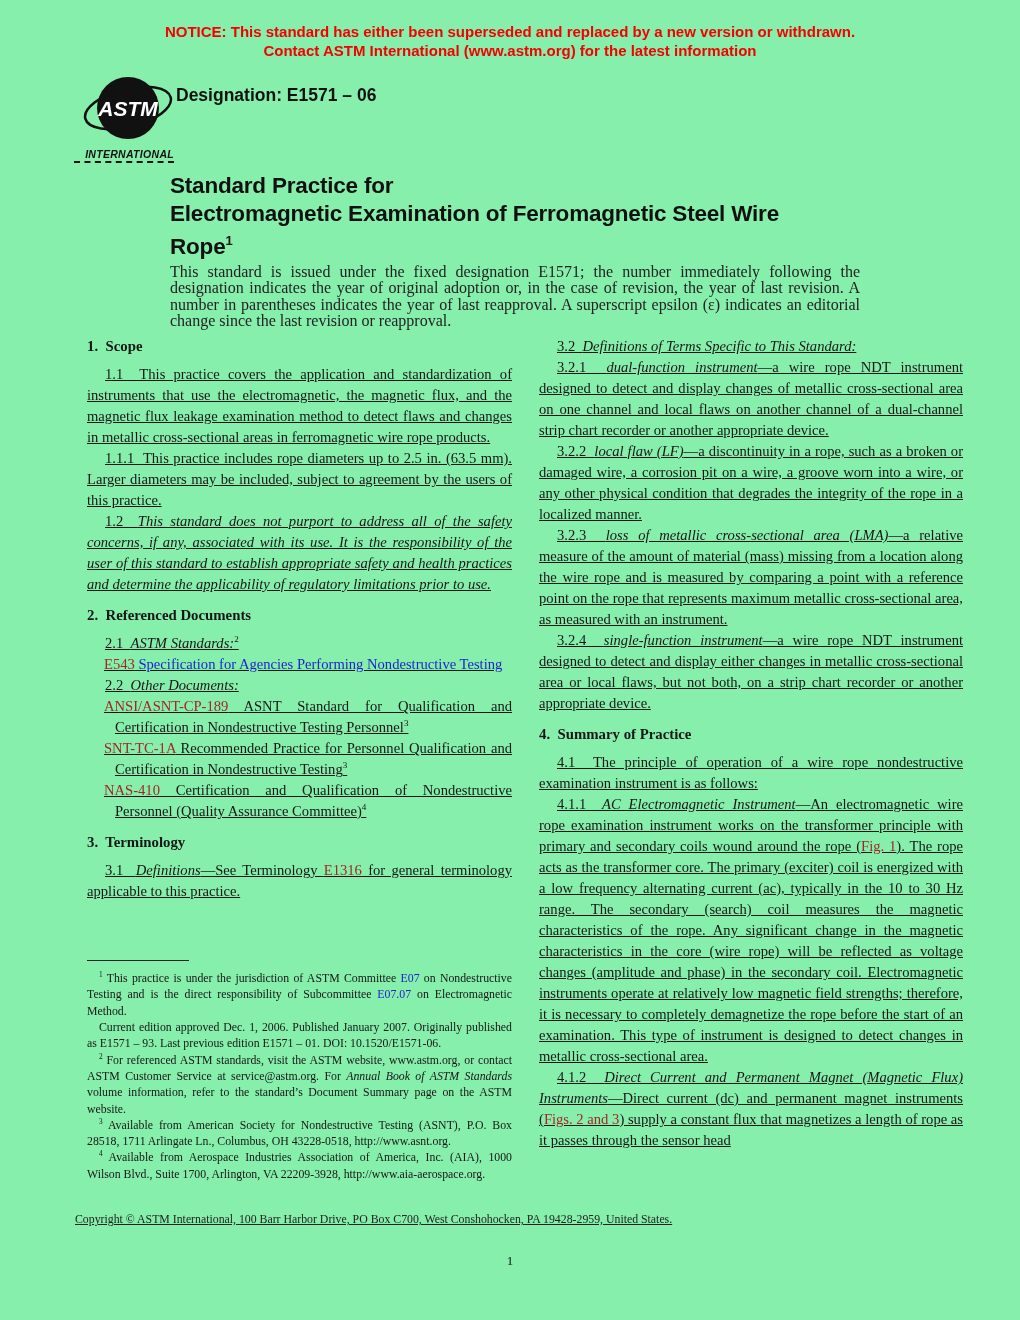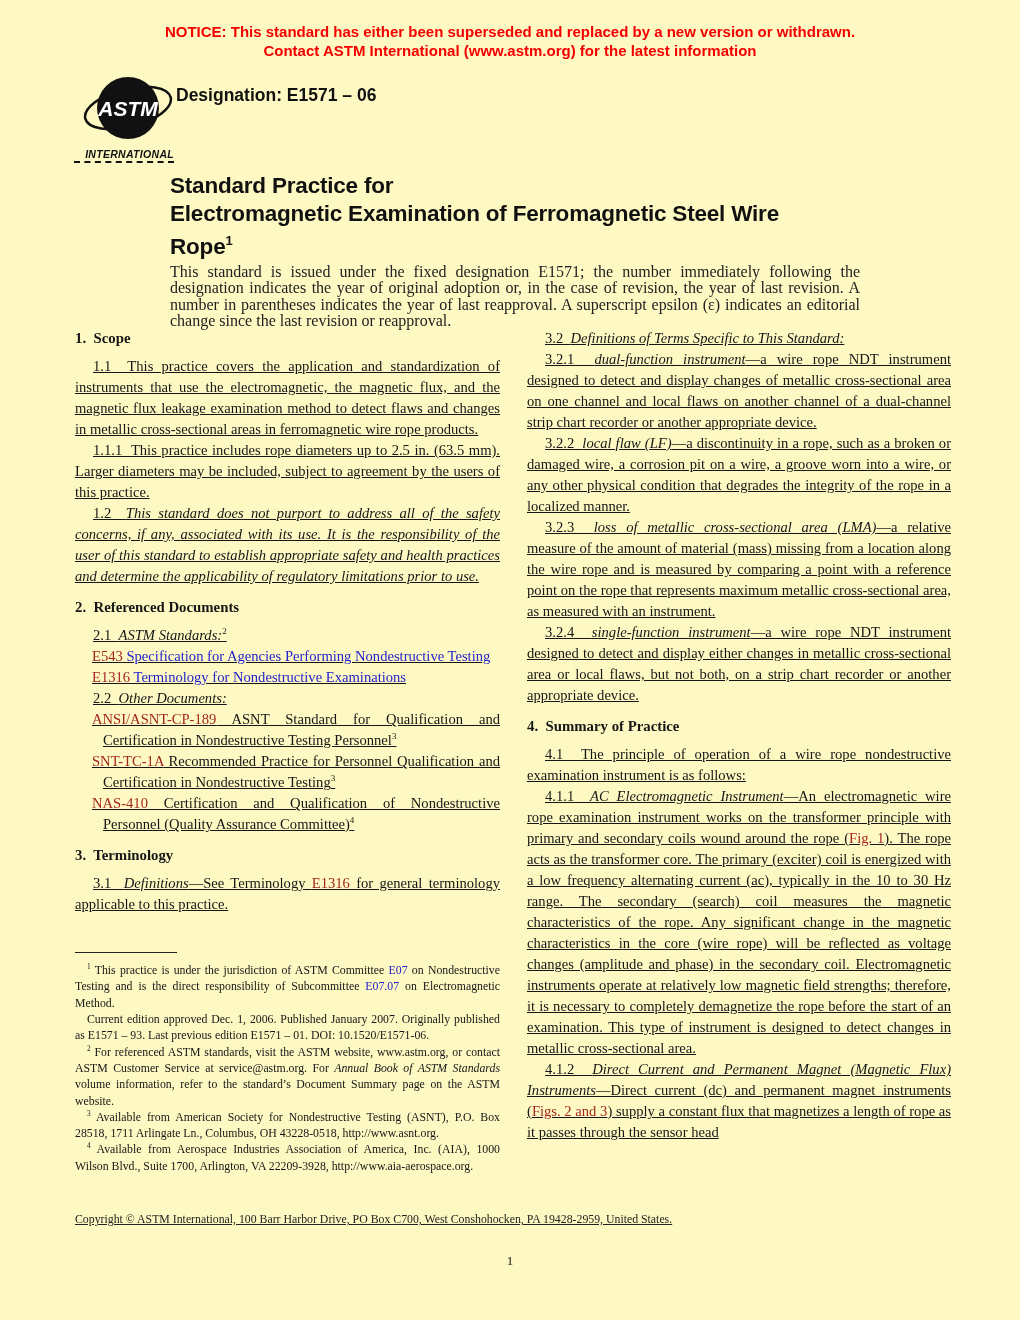--- a/index.html
+++ b/index.html
@@ -1,16 +1,16 @@
 <!DOCTYPE html>
 <html style="--notice-red: #f40000; --link-red: #a32626; --link-blue: #2323cb;"><head>
 <meta charset="utf-8">
 <style>
   html,body{margin:0;padding:0;background:#ffffff;}
-  .page{position:relative;width:1020px;height:1320px;background:#fef9c3;overflow:hidden;
+  .page{position:relative;width:1020px;height:1320px;background:#86efac;overflow:hidden;
         font-family:"Liberation Serif",serif;color:#161616;}
 
   .notice{position:absolute;top:22px;left:0;width:100%;text-align:center;
           font-family:"Liberation Sans",sans-serif;font-weight:bold;
           font-size:15px;line-height:19px;color:var(--notice-red,#f00);}
 
   .logo-wrap{position:absolute;left:74px;top:74px;width:100px;text-align:right;}
   .logo-sub{font-family:"Liberation Sans",sans-serif;font-weight:bold;font-style:italic;
             font-size:10.5px;letter-spacing:0.3px;color:#111;margin-top:-2px;
             border-bottom:2px dashed #111;padding-bottom:1px;}
@@ -19,21 +19,21 @@
                font-family:"Liberation Sans",sans-serif;font-weight:bold;font-size:17.5px;color:#111;}
 
   .doc-title{position:absolute;left:170px;top:172px;width:800px;
              font-family:"Liberation Sans",sans-serif;font-weight:bold;
              font-size:22.5px;line-height:27.5px;letter-spacing:-0.2px;color:#111;}
   .doc-title sup{font-size:13px;}
 
   .issued{position:absolute;left:170px;top:264px;width:690px;
           font-size:16px;line-height:16.4px;text-align:justify;color:#222;}
 
-  .col{position:absolute;top:328px;}
+  .col{position:absolute;top:336px;margin-left:12px;}
   .col-left{left:75px;width:425px;height:846px;}
   .col-right{left:527px;width:424px;}
 
   .para{margin:0;text-align:justify;font-size:14.6px;line-height:21px;text-indent:18px;text-decoration:underline;}
   .para.ref{text-indent:-11px;padding-left:28px;}
   .sec-heading{font-size:14.8px;line-height:21px;margin:10px 0 7px 0;font-weight:bold;
                font-family:"Liberation Serif",serif;white-space:pre-wrap;}
   .col > :first-child{margin-top:0;}
 
   .seg-n{}
@@ -80,21 +80,20 @@
 
   <div class="col col-left">
 
   <h2 class="sec-heading">1.&nbsp; Scope</h2>
       <p class="para"><span class="seg-n">1.1&nbsp; This practice covers the application and standardization of instruments that use the electromagnetic, the magnetic flux, and the magnetic flux leakage examination method to detect flaws and changes in metallic cross-sectional areas in ferromagnetic wire rope products.</span></p>
       <p class="para"><span class="seg-n">1.1.1&nbsp; This practice includes rope diameters up to 2.5 in. (63.5 mm). Larger diameters may be included, subject to agreement by the users of this practice.</span></p>
       <p class="para"><span class="seg-n">1.2&nbsp; </span><span class="seg-i">This standard does not purport to address all of the safety concerns, if any, associated with its use. It is the responsibility of the user of this standard to establish appropriate safety and health practices and determine the applicability of regulatory limitations prior to use.</span></p>
       <h2 class="sec-heading">2.&nbsp; Referenced Documents</h2>
       <p class="para"><span class="seg-n">2.1&nbsp; </span><span class="seg-i">ASTM Standards:</span><span class="seg-sup">2</span></p>
       <p class="para ref"><span class="seg-red">E543</span><span class="seg-blue"> Specification for Agencies Performing Nondestructive Testing</span></p>
-      <p class="para ref"><span class="seg-red">E1316</span><span class="seg-blue"> Terminology for Nondestructive Examinations</span></p>
       <p class="para"><span class="seg-n">2.2&nbsp; </span><span class="seg-i">Other Documents:</span></p>
       <p class="para ref"><span class="seg-red">ANSI/ASNT-CP-189</span><span class="seg-n"> ASNT Standard for Qualification and Certification in Nondestructive Testing Personnel</span><span class="seg-sup">3</span></p>
       <p class="para ref"><span class="seg-red">SNT-TC-1A</span><span class="seg-n"> Recommended Practice for Personnel Qualification and Certification in Nondestructive Testing</span><span class="seg-sup">3</span></p>
       <p class="para ref"><span class="seg-red">NAS-410</span><span class="seg-n"> Certification and Qualification of Nondestructive Personnel (Quality Assurance Committee)</span><span class="seg-sup">4</span></p>
       <h2 class="sec-heading">3.&nbsp; Terminology</h2>
       <p class="para"><span class="seg-n">3.1&nbsp; </span><span class="seg-i">Definitions</span><span class="seg-n">—See Terminology </span><span class="seg-red">E1316</span><span class="seg-n"> for general terminology applicable to this practice.</span></p>
       <div class="footnotes">
       <hr class="fn-rule">
       <div>
           <p class="footnote"><span class="seg-sup">1</span><span class="seg-n"> This practice is under the jurisdiction of ASTM Committee </span><span class="seg-blue">E07</span><span class="seg-n"> on Nondestructive Testing and is the direct responsibility of Subcommittee </span><span class="seg-blue">E07.07</span><span class="seg-n"> on Electromagnetic Method.</span></p>

